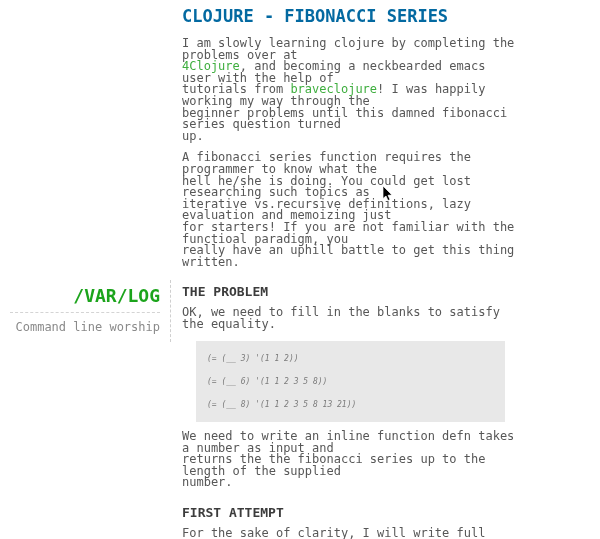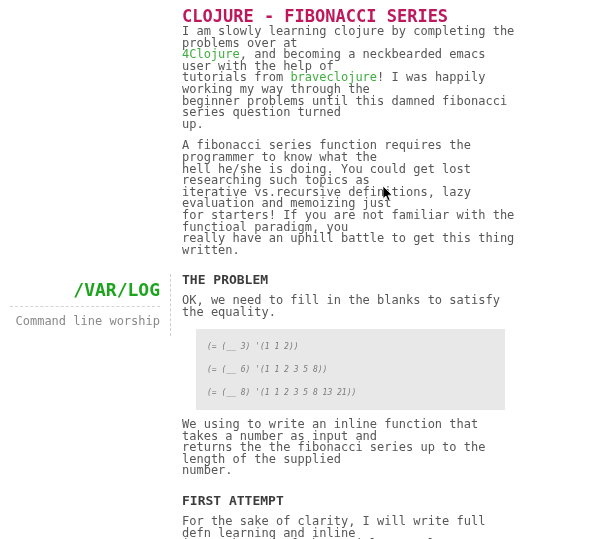--- a/index.html
+++ b/index.html
@@ -27,24 +27,25 @@
     text-decoration: none;
     display: inline-block;
   }
   .side-rule { border-top: 1px dashed #d4d4d4; margin: 6px 0 9px 0; }
   .tagline { font-size: 12px; color: #8a8a8a; line-height: 10px; }
 
   
   .content { flex: 1; padding: 6px 0 0 11px; }
   .post-title {
     font-size: 17px; font-weight: bold;
-    color: #be185d;
+    color: #0369a1;
     line-height: 20px;
     text-decoration: none;
     display: inline-block;
+    margin-bottom: 12px;
   }
   .date { font-size: 8px; color: #949494; line-height: 10px; margin-bottom: 9px; }
   p.body {
     font-size: 12px; color: #575757;
     line-height: 11.6px;
     white-space: pre-line;
     margin-bottom: 10px;
     max-width: 333px;
   }
   a.inline-link, a.green-link { color: #3fae3f; text-decoration: none; }
@@ -108,21 +109,21 @@
 
       <h2 class="section-heading">THE PROBLEM</h2>
       <p class="body">OK, we need to fill in the blanks to satisfy the equality.</p>
 
       <pre class="code-block">(= (__ 3) '(1 1 2))
 
 (= (__ 6) '(1 1 2 3 5 8))
 
 (= (__ 8) '(1 1 2 3 5 8 13 21))</pre>
 
-      <p class="body">We using to write an inline function that takes a number as input and
+      <p class="body">We need to write an inline function defn takes a number as input and
 returns the the fibonacci series up to the length of the supplied
 number.</p>
 
       <h2 class="section-heading">FIRST ATTEMPT</h2>
       <p class="body">For the sake of clarity, I will write full defn learning and inline
 it at the end of the article. OK, let's try and do this using a helper
 function.</p>
 
       <p class="tags-line"><span class="tags-sep">::</span> <a class="green-link">Tags</a></p>
     </main>

